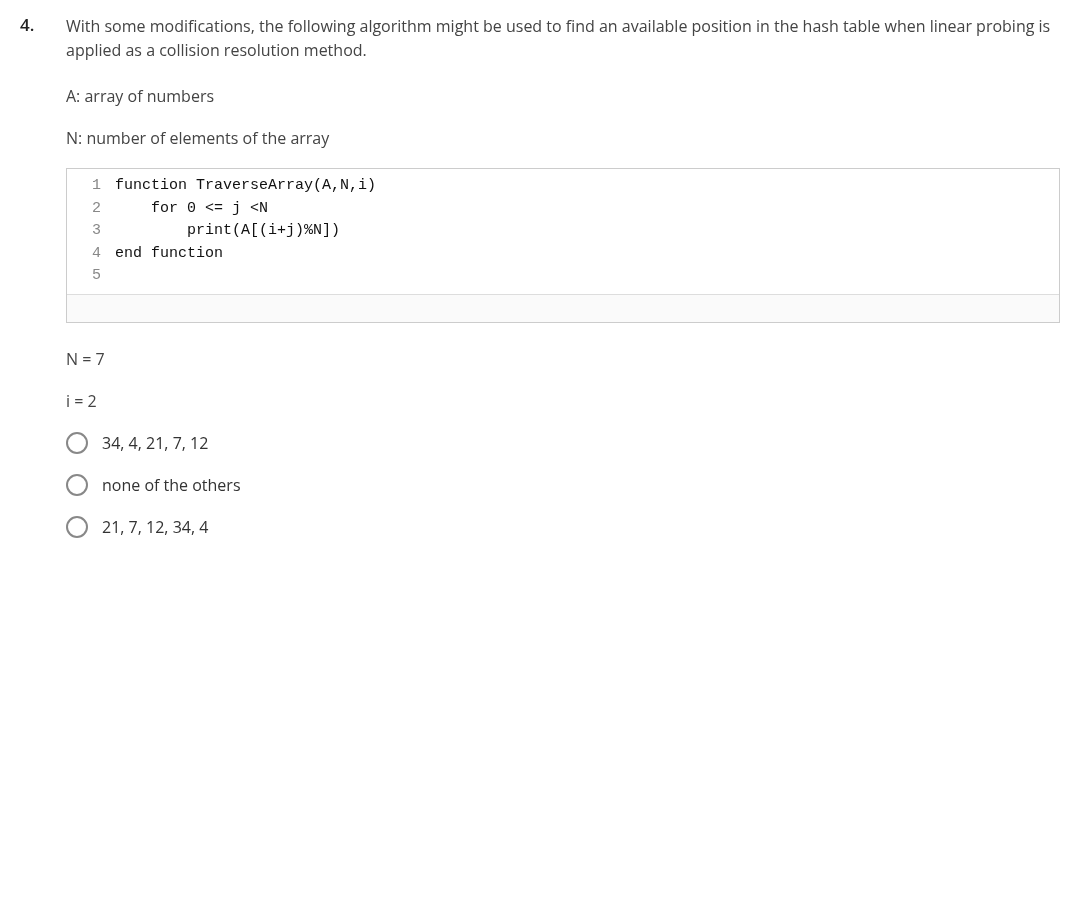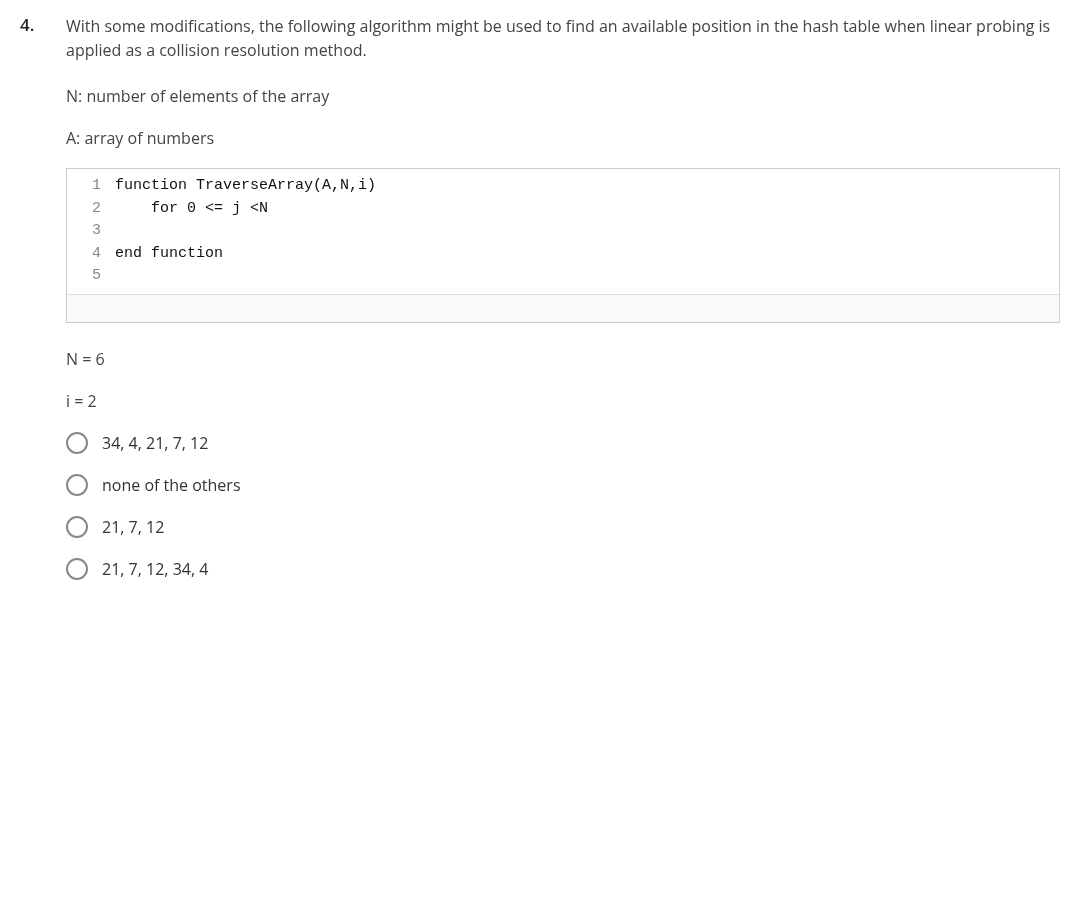--- a/index.html
+++ b/index.html
@@ -91,65 +91,62 @@
   </style>
 </head>
 <body>
 
 <div class="question-wrap">
   <div class="qnum">4.</div>
   <div class="qbody">
 
     <div class="para intro">With some modifications, the following algorithm might be used to find an available position in the hash table when linear probing is applied as a collision resolution method.</div>
 
+    <div class="para">A: array of numbers</div>
     <div class="para">N: number of elements of the array</div>
-    <div class="para">A: array of numbers</div>
 
     <div class="code-block">
       <div class="code-lines">
         <div class="code-line">
           <span class="gutter">1</span>
           <span class="code-text">function TraverseArray(A,N,i)</span>
         </div>
         <div class="code-line">
           <span class="gutter">2</span>
           <span class="code-text">    for 0 &lt;= j &lt;N</span>
         </div>
         <div class="code-line">
           <span class="gutter">3</span>
+          <span class="code-text">        print(A[(i+j)%N])</span>
         </div>
         <div class="code-line">
           <span class="gutter">4</span>
           <span class="code-text">end function</span>
         </div>
         <div class="code-line">
           <span class="gutter">5</span>
           <span class="code-text"></span>
         </div>
       </div>
       <div class="code-footer"></div>
     </div>
 
 
-    <div class="para">N = 6</div>
+    <div class="para">N = 7</div>
     <div class="para">i = 2</div>
 
     <div class="options">
       <div class="option">
         <span class="radio"></span>
         <span class="opt-label">34, 4, 21, 7, 12</span>
       </div>
       <div class="option">
         <span class="radio"></span>
         <span class="opt-label">none of the others</span>
       </div>
       <div class="option">
         <span class="radio"></span>
-        <span class="opt-label">21, 7, 12</span>
-      </div>
-      <div class="option">
-        <span class="radio"></span>
         <span class="opt-label">21, 7, 12, 34, 4</span>
       </div>
     </div>
 
   </div>
 </div>
 
 </body></html>

